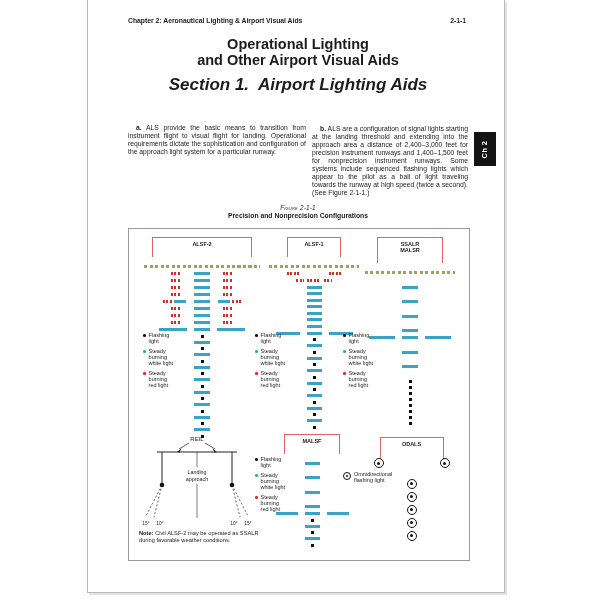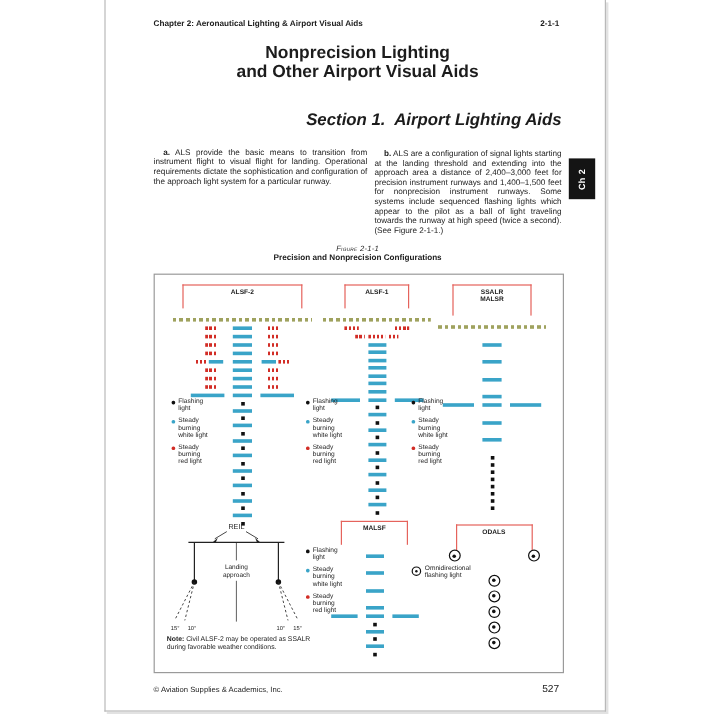--- a/index.html
+++ b/index.html
@@ -8,21 +8,21 @@
   .page{position:absolute;left:87px;top:0;width:416px;height:592px;background:#fff;
         border-left:1px solid #b9b9b9;border-right:1px solid #b9b9b9;border-bottom:1px solid #b9b9b9;
         box-shadow:2px 2px 0 #e2e2e2;}
   
   .rhead{position:absolute;left:40px;top:17px;width:338px;display:flex;justify-content:space-between;
          font-size:6.8px;font-weight:bold;}
   
   .chapter{position:absolute;left:40px;top:36px;width:340px;text-align:center;}
   .ch-label{font-size:12px;letter-spacing:.2px;}
   .ch-t{font-size:14.5px;font-weight:bold;line-height:16px;}
-  .section{font-size:14px;font-weight:bold;font-style:italic;margin-top:23px;white-space:pre;text-align:right;}
+  .section{font-size:17px;font-weight:bold;font-style:italic;margin-top:7px;white-space:pre;}
   
   .col-a{position:absolute;left:40px;top:121px;width:178px;}
   .col-b{position:absolute;left:224px;top:121px;width:156px;}
   .h-small{font-weight:bold;font-size:7.2px;line-height:8.4px;white-space:pre;}
   .h-small .l2{padding-left:13px;}
   .para{font-size:6.8px;line-height:8px;text-align:justify;text-indent:8px;margin:3px 0 0;}
   .col-b .para{margin-top:4px;}
   .plabel{font-weight:bold;}
   
   .ch-tab{position:absolute;left:386px;top:132px;width:22px;height:34px;background:#141414;color:#fff;
@@ -76,21 +76,21 @@
 
 <div class="canvas">
   <div class="page">
 
     <div class="rhead">
       <span>Chapter 2: Aeronautical Lighting &amp; Airport Visual Aids</span>
       <span>2-1-1</span>
     </div>
 
     <div class="chapter">
-      <div class="ch-t">Nonprecision Lighting</div>
+      <div class="ch-t">Operational Lighting</div>
       <div class="ch-t">and Other Airport Visual Aids</div>
       <div class="section">Section 1.  Airport Lighting Aids</div>
     </div>
 
     <div class="col-a">
       <p class="para"><span class="plabel">a.</span> <span>ALS provide the basic means to transition from instrument flight to visual flight for landing. Operational requirements dictate the sophistication and configuration of the approach light system for a particular runway.</span></p>
     </div>
 
     <div class="col-b">
       <p class="para"><span class="plabel">b.</span> <span>ALS are a configuration of signal lights starting at the landing threshold and extending into the approach area a distance of 2,400–3,000 feet for precision instrument runways and 1,400–1,500 feet for nonprecision instrument runways. Some systems include sequenced flashing lights which appear to the pilot as a ball of light traveling towards the runway at high speed (twice a second). (See Figure 2-1-1.)</span></p>
@@ -588,19 +588,15 @@
         <line x1="97" y1="53" x2="105" y2="85" stroke="#222" stroke-width="0.7" stroke-dasharray="2,2"></line>
         <text x="11" y="93" text-anchor="middle" font-size="4.8">15°</text>
         <text x="25" y="93" text-anchor="middle" font-size="4.8">10°</text>
         <text x="99" y="93" text-anchor="middle" font-size="4.8">10°</text>
         <text x="113" y="93" text-anchor="middle" font-size="4.8">15°</text>
       </svg>
 
       <div class="fig-note"><b>Note:</b> <span>Civil ALSF-2 may be operated as SSALR during favorable weather conditions.</span></div>
     </div>
 
-    <div class="footer">
-      <span class="f-left">© Aviation Supplies &amp; Academics, Inc.</span>
-      <span class="f-right">527</span>
-    </div>
 
   </div>
 </div>
 
 </body></html>

